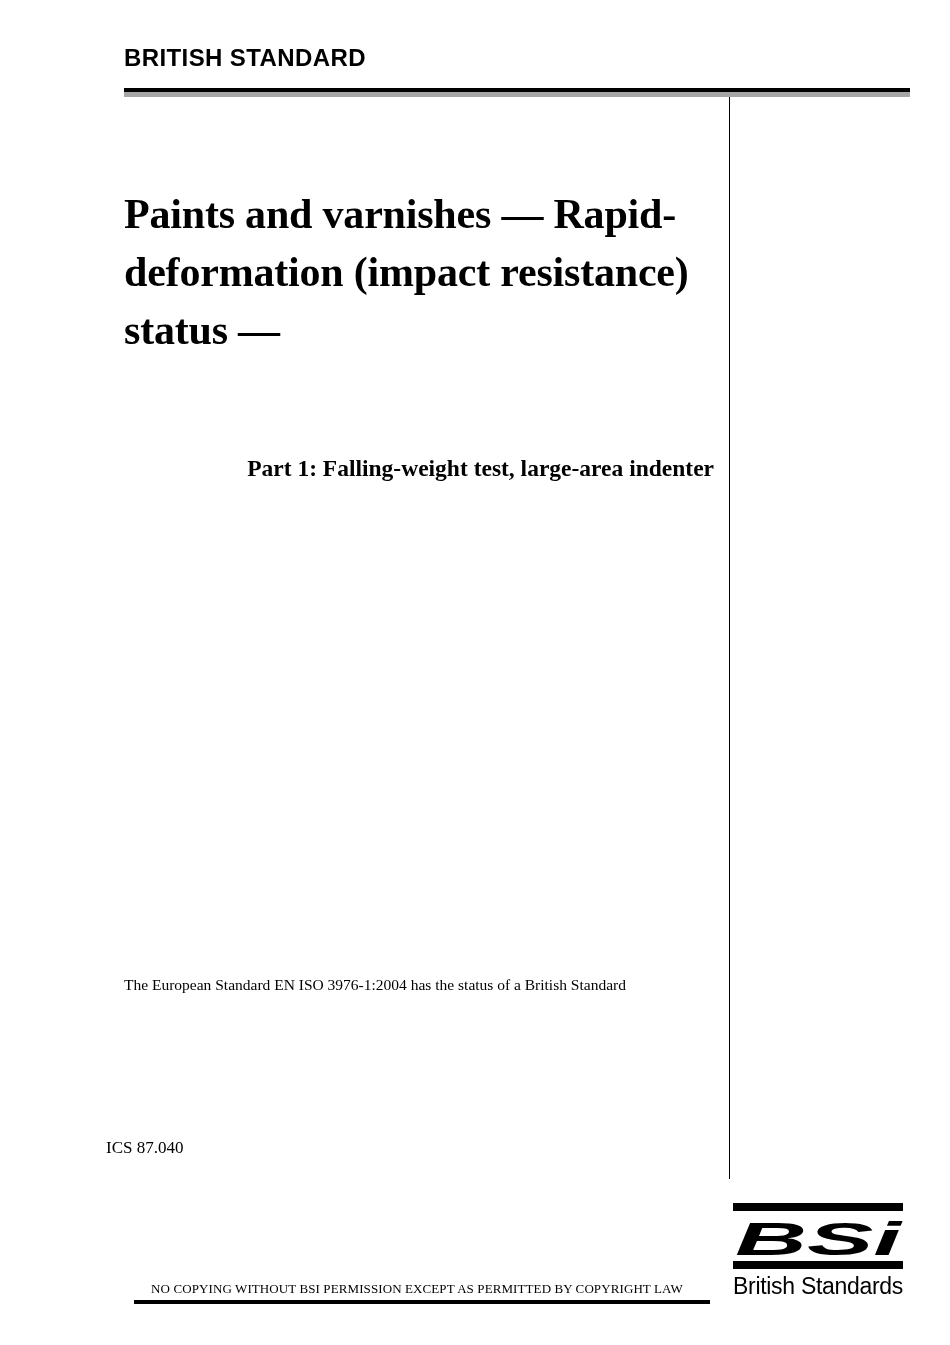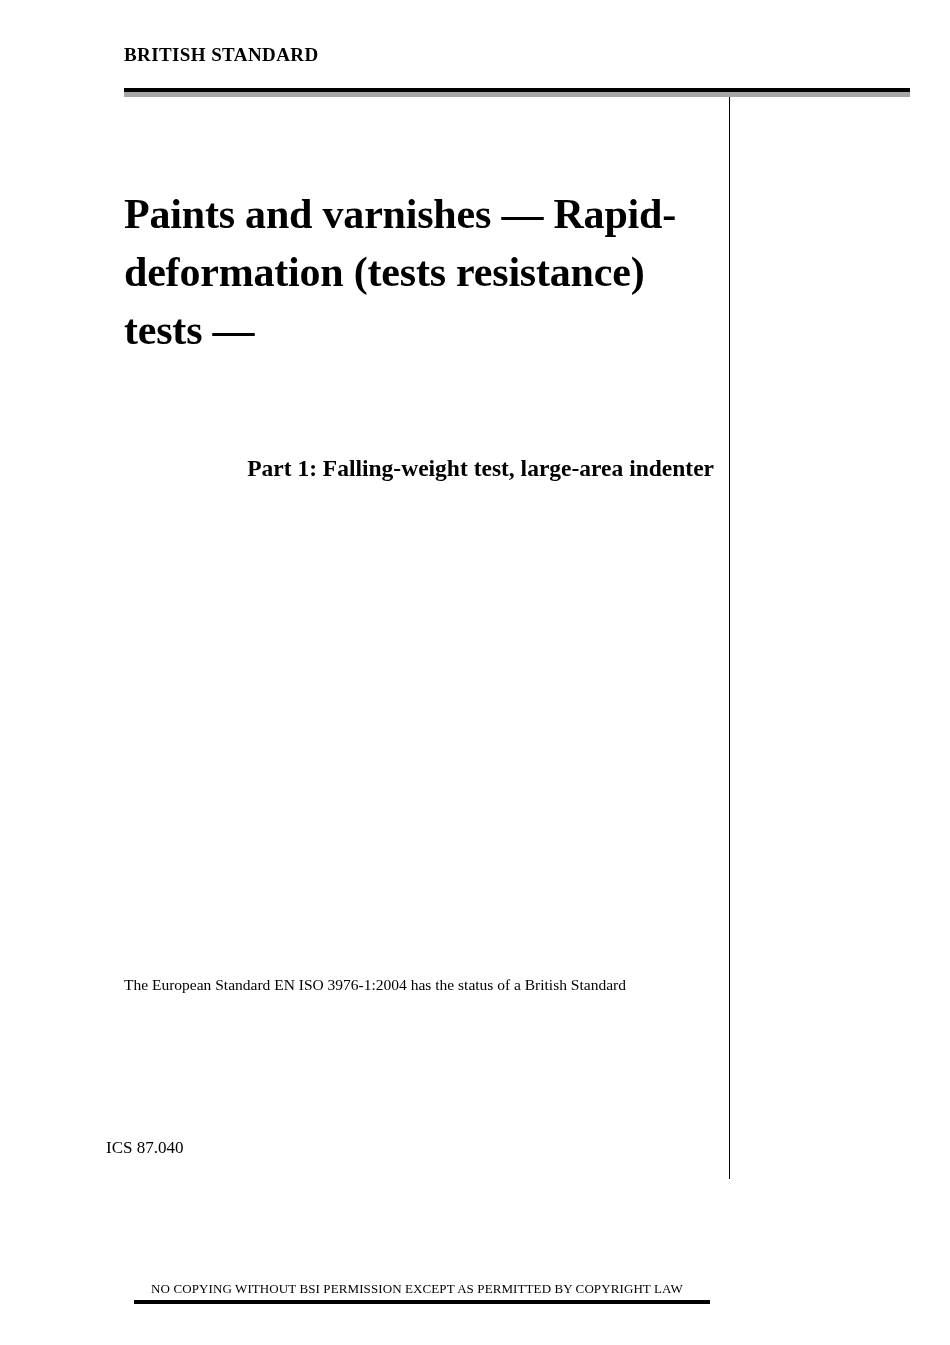--- a/index.html
+++ b/index.html
@@ -23,23 +23,23 @@
   .header-row {
     position: absolute;
     left: 124px;
     top: 44px;
     width: 786px;
     display: flex;
     justify-content: space-between;
     align-items: flex-start;
   }
   .header-label {
-    font-family: Liberation Serif, serif;
-    font-weight: bold;
-    font-size: 19px;
+    font-family: Liberation Sans, sans-serif;
+    font-weight: bold;
+    font-size: 24px;
     letter-spacing: 0.4px;
     white-space: nowrap;
   }
   .header-ref {
     font-family: "Liberation Serif", serif;
     font-weight: bold;
     font-size: 19.5px;
     line-height: 1.24;
     text-align: left;
     width: 190px;
@@ -169,25 +169,35 @@
 
   <div class="header-row">
     <div class="header-label">BRITISH STANDARD</div>
   </div>
 
   <div class="rule-dark"></div>
   <div class="rule-grey"></div>
 
   <div class="v-rule"></div>
 
-  <div class="title">Paints and varnishes — Rapid-deformation (tests resistance) tests —</div>
+  <div class="title">Paints and varnishes — Rapid-deformation (impact resistance) status —</div>
 
   <div class="subtitle">Part 1: Falling-weight test, large-area indenter</div>
 
   <div class="status-note">The European Standard EN ISO 3976-1:2004 has the status of a British Standard</div>
 
   <div class="ics">ICS 87.040</div>
 
   <div class="footer-text">NO COPYING WITHOUT BSI PERMISSION EXCEPT AS PERMITTED BY COPYRIGHT LAW</div>
   <div class="footer-rule"></div>
 
+  <div class="logo-wrap">
+    <svg class="logo-mark" viewBox="0 0 170 66">
+      <rect x="0" y="0" width="170" height="8" fill="#000000"></rect>
+      <g fill="#000000" font-family="Liberation Sans, sans-serif" font-weight="bold" font-size="46" font-style="italic">
+        <text x="2" y="52" textLength="166" lengthAdjust="spacingAndGlyphs">BSi</text>
+      </g>
+      <rect x="0" y="58" width="170" height="8" fill="#000000"></rect>
+    </svg>
+    <div class="logo-caption">British Standards</div>
+  </div>
 
 </div>
 
 </body></html>

